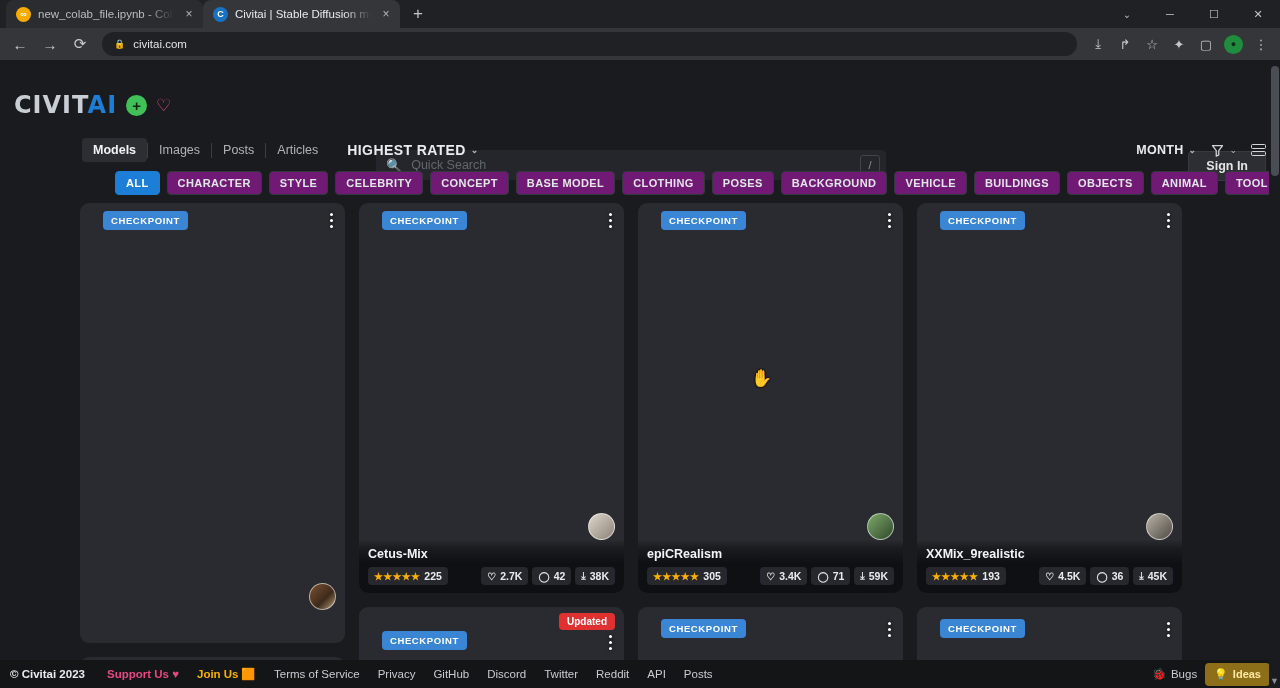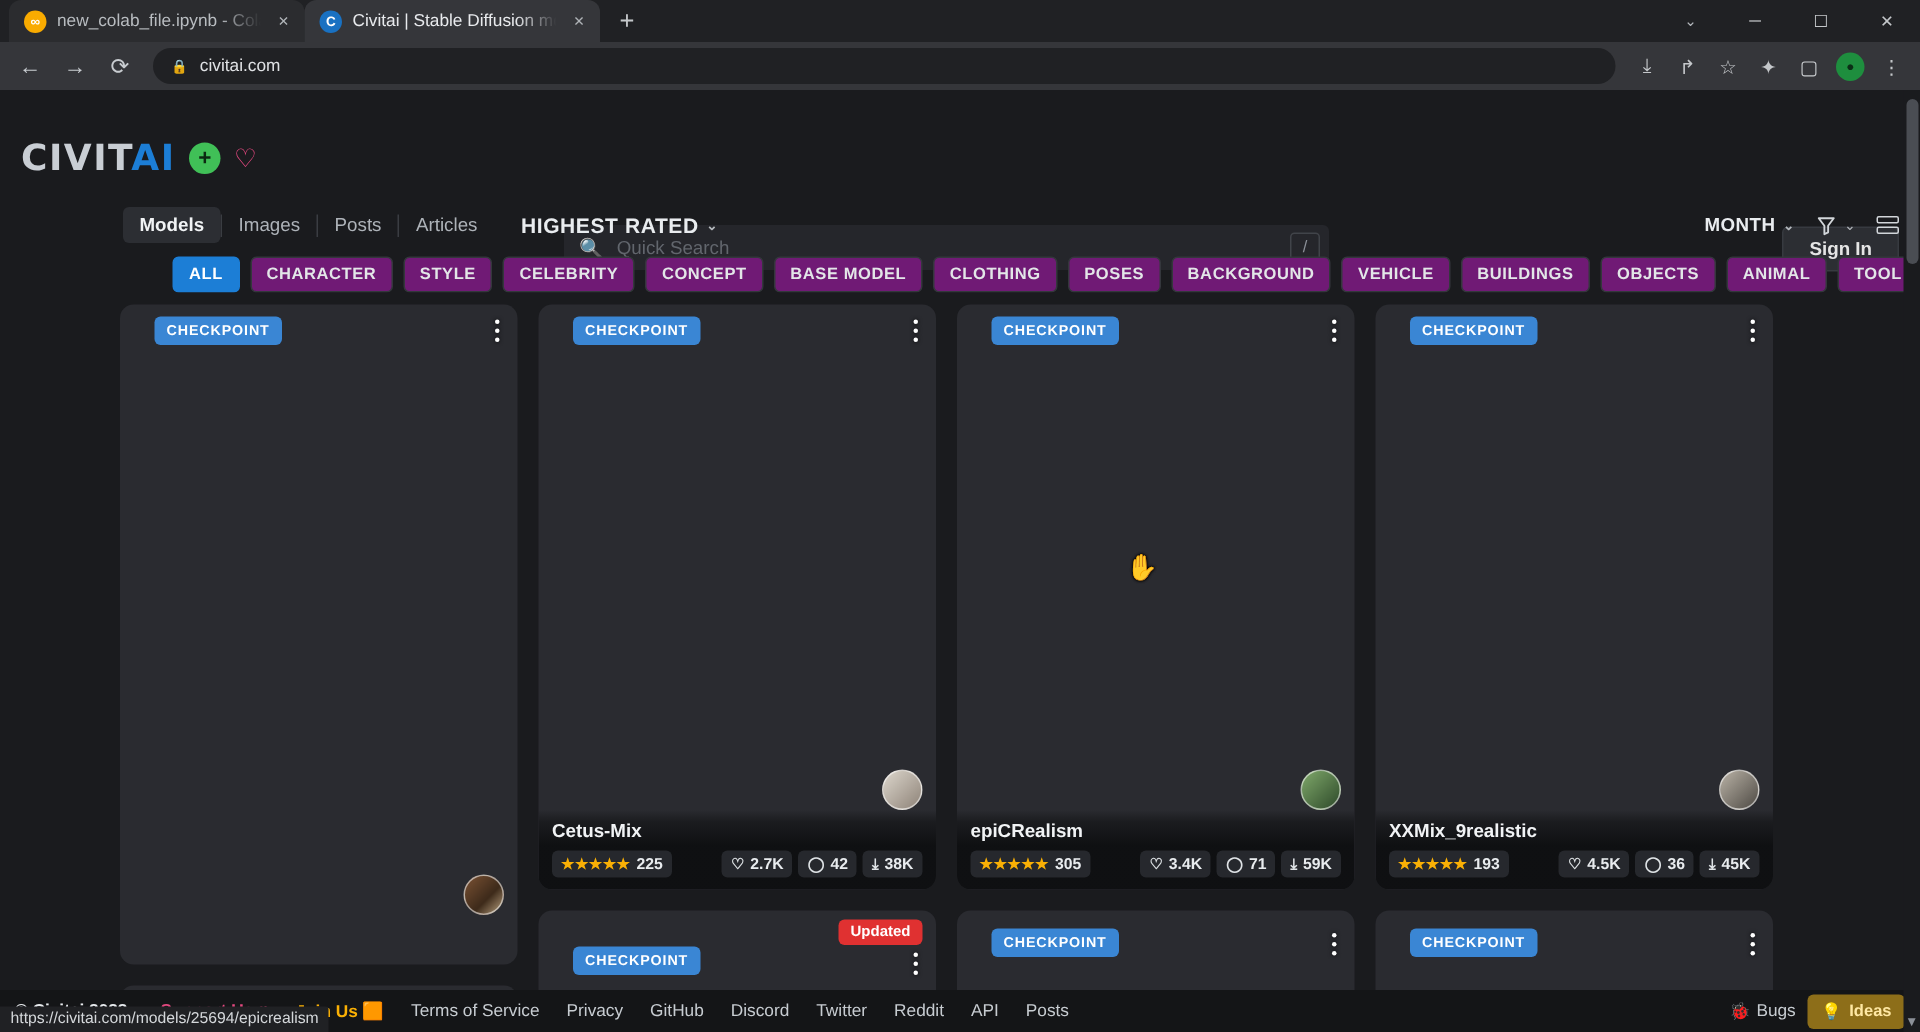--- a/index.html
+++ b/index.html
@@ -573,21 +573,20 @@
             <span>🐞</span>
             <span>Bugs</span>
           </span>
         <span class="ideas">
             <span>💡</span>
             <span>Ideas</span>
           </span>
       </div>
     </div>
 
-    <div class="statusbar">https://civitai.com/models/25694/epicrealism</div>
   </div>
 
   <div class="scroll-track"></div>
   <div class="scroll-thumb"></div>
   <div class="scroll-arrow">▼</div>
 
   <div class="cursor" style="left:751px; top:368px;">✋</div>
 </div>
 
 </body></html>

